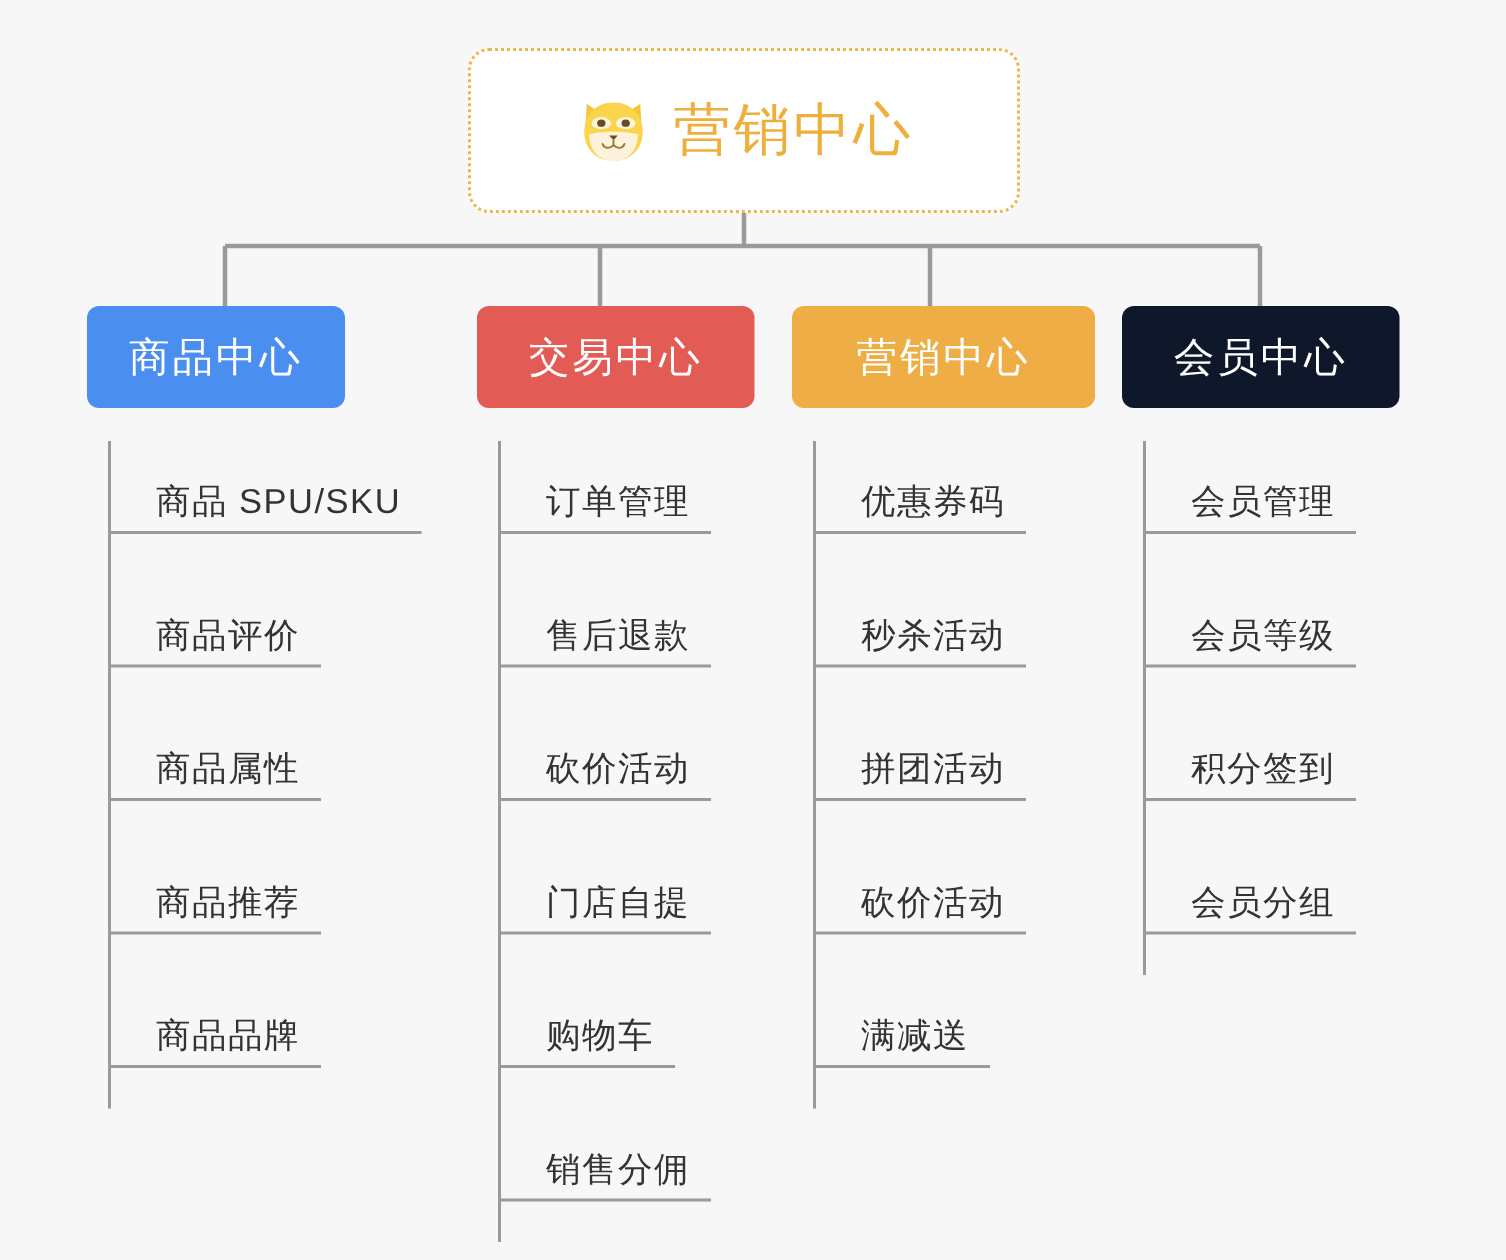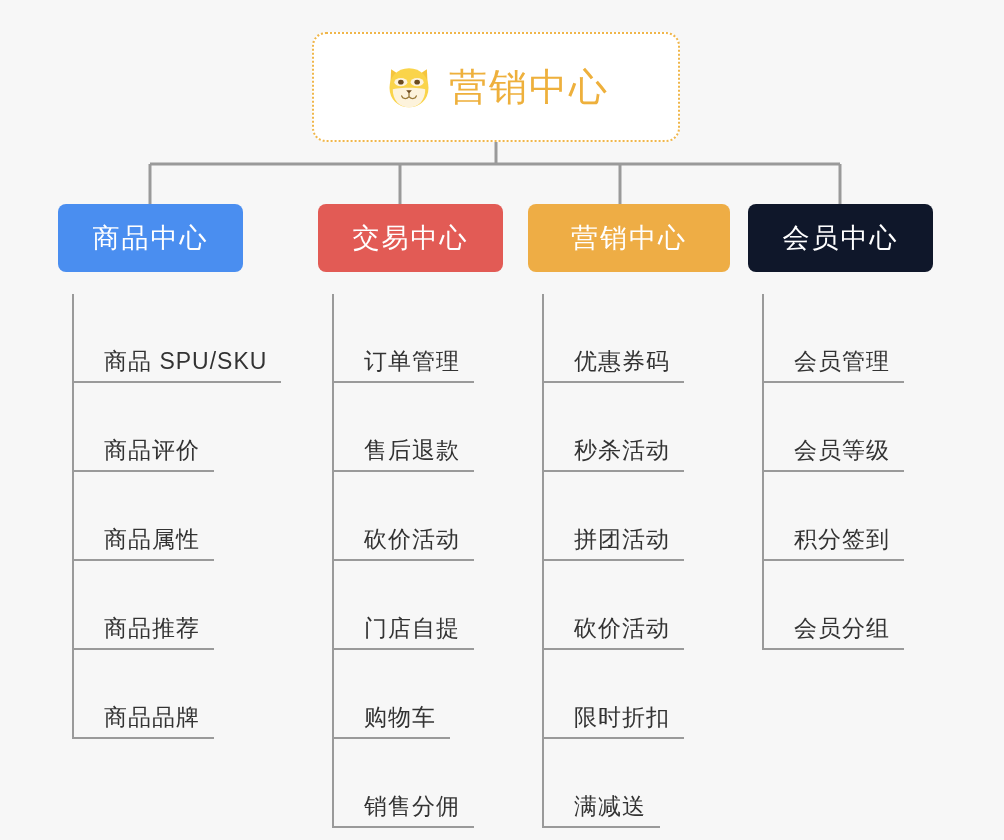--- a/index.html
+++ b/index.html
@@ -79,40 +79,40 @@
     border-radius: 8px;
     display: flex;
     align-items: center;
     justify-content: center;
     color: #ffffff;
     font-size: 27px;
     letter-spacing: 2px;
     line-height: 1;
     white-space: nowrap;
   }
-  .branch-0 .branch-header { width: 185px; }
+  .branch-0 .branch-header { width: 172px; }
   .branch-1 .branch-header { width: 185px; }
   .branch-2 .branch-header { width: 202px; }
   .branch-3 .branch-header { width: 185px; }
 
   
   .leaf-list {
     position: relative;
     margin: 0;
     padding: 0;
     list-style: none;
     margin-top: 22px;
     margin-left: 14px;
     border-left: 2px solid #9a9a9a;
   }
   .leaf {
     position: relative;
     height: 89px;
     display: flex;
-    align-items: flex-end;
+    align-items: center;
   }
   .leaf-inner {
     display: inline-block;
     padding: 0 14px 7px 30px;
     border-bottom: 2px solid #9a9a9a;
     white-space: nowrap;
   }
   .leaf-label {
     font-size: 23px;
     color: #333333;
@@ -222,23 +222,20 @@
       <li class="leaf">
           <span class="leaf-inner" style="border-bottom-color: rgb(154, 154, 154);"><span class="leaf-label">秒杀活动</span></span>
         </li>
       <li class="leaf">
           <span class="leaf-inner" style="border-bottom-color: rgb(154, 154, 154);"><span class="leaf-label">拼团活动</span></span>
         </li>
       <li class="leaf">
           <span class="leaf-inner" style="border-bottom-color: rgb(154, 154, 154);"><span class="leaf-label">砍价活动</span></span>
         </li>
       <li class="leaf">
-          <span class="leaf-inner" style="border-bottom-color: rgb(154, 154, 154);"><span class="leaf-label">限时折扣</span></span>
-        </li>
-      <li class="leaf">
           <span class="leaf-inner" style="border-bottom-color: rgb(154, 154, 154);"><span class="leaf-label">满减送</span></span>
         </li>
     </ul>
   </div>
 
   <div class="branch branch-3">
     <div class="branch-header" style="background:#0f172a">
       <span>会员中心</span>
     </div>
     <ul class="leaf-list" style="border-left-color: rgb(154, 154, 154);">

